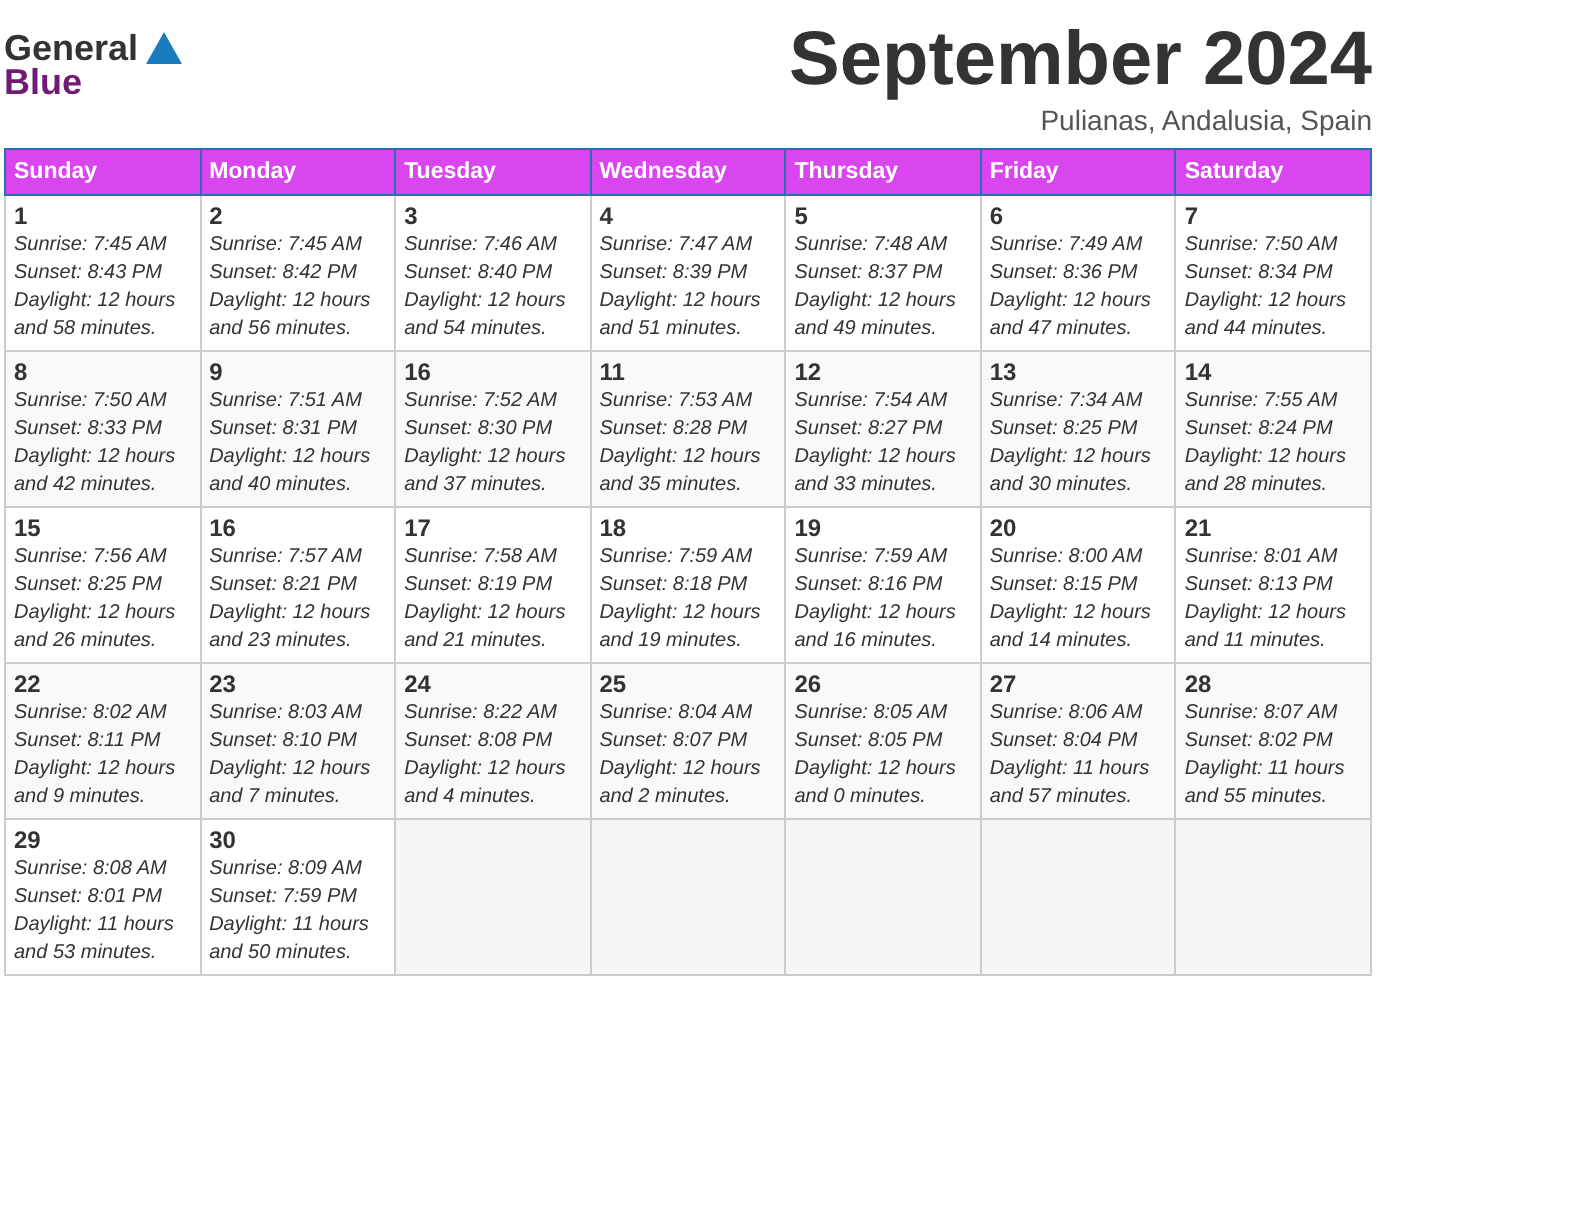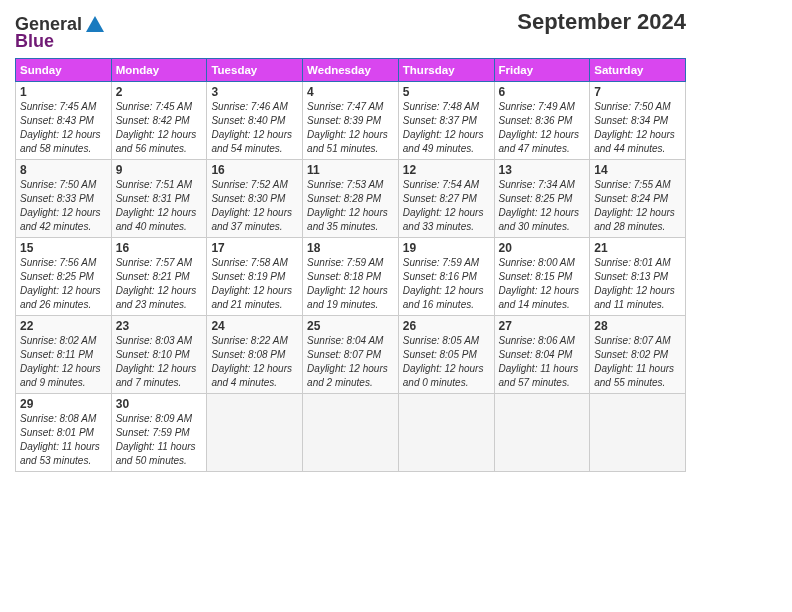--- a/index.html
+++ b/index.html
@@ -5,21 +5,21 @@
     * { box-sizing: border-box; margin: 0; padding: 0; }
     body {
       font-family: Arial, sans-serif;
       background: #fff;
       width: 792px;
       height: 612px;
       overflow: hidden;
     }
     .container {
       width: 700px;
-      padding: 10px 14px 10px 15px;
+      padding: 10px 14px 10px 2px;
     }
     .header-row {
       display: flex;
       justify-content: space-between;
       align-items: flex-start;
       margin-bottom: 6px;
     }
     .logo {
       display: flex;
       align-items: center;
@@ -33,21 +33,21 @@
     }
     .logo-icon {
       width: 22px;
       height: 22px;
       margin-left: 2px;
     }
     .title-block {
       text-align: right;
     }
     .month-title {
-      font-size: 22px;
+      font-size: 38px;
       font-weight: bold;
       color: #333;
       line-height: 1.1;
     }
     .location {
       font-size: 14px;
       color: #555;
     }
     table {
       width: 100%;
@@ -105,20 +105,21 @@
           <span class="logo-text">General</span>
           <svg class="logo-icon" viewBox="0 0 22 22" xmlns="http://www.w3.org/2000/svg">
             <polygon points="11,2 20,18 2,18" fill="#1a7bbf"></polygon>
           </svg>
         </div>
         <div class="logo-text" style="color:#701a75;margin-top:-4px;">Blue</div>
       </div>
     </div>
     <div class="title-block">
       <div class="month-title">September 2024</div>
+      <div class="location">Pulianas, Andalusia, Spain</div>
     </div>
   </div>
 
   <table>
     <thead>
       <tr>
         <th>Sunday</th>
         <th>Monday</th>
         <th>Tuesday</th>
         <th>Wednesday</th>

